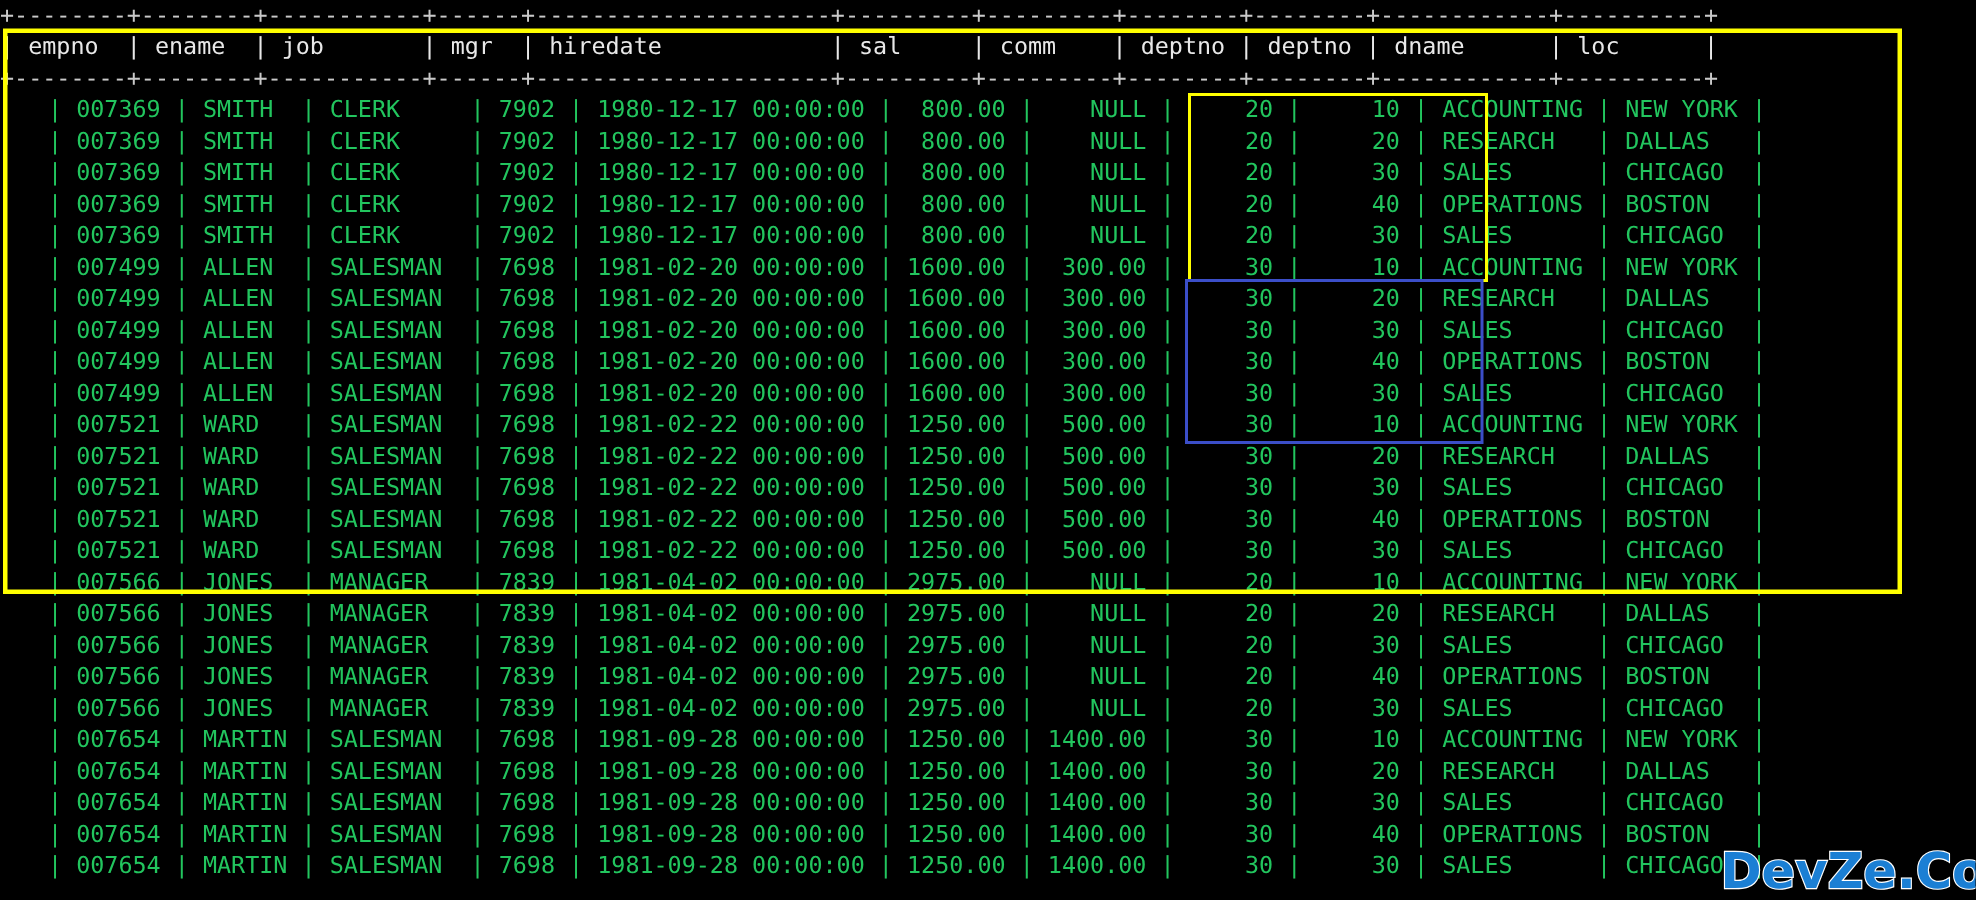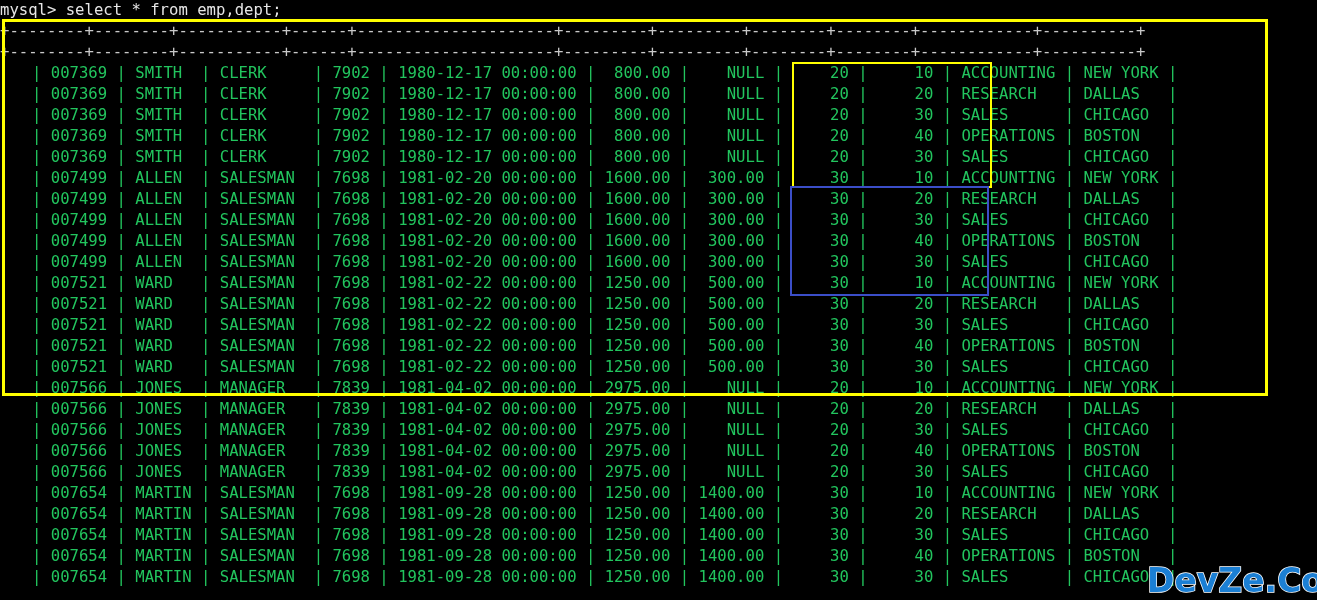--- a/index.html
+++ b/index.html
@@ -85,22 +85,22 @@
     line-height:34px;
     white-space:nowrap;
   }
 </style>
 </head>
 <body>
 
 <div id="screen">
 
   <div id="term">
-      <div class="line prompt-line">mysql&gt; select * from emp,dept;</div>
       <div class="line sep">+--------+--------+-----------+------+---------------------+---------+---------+--------+--------+------------+----------+</div>
+      <div class="line hdr">| empno  | ename  | job       | mgr  | hiredate            | sal     | comm    | deptno | deptno | dname      | loc      |</div>
       <div class="line sep">+--------+--------+-----------+------+---------------------+---------+---------+--------+--------+------------+----------+</div>
       <div class="line data">| 007369 | SMITH  | CLERK     | 7902 | 1980-12-17 00:00:00 |  800.00 |    NULL |     20 |     10 | ACCOUNTING | NEW YORK |</div>
       <div class="line data">| 007369 | SMITH  | CLERK     | 7902 | 1980-12-17 00:00:00 |  800.00 |    NULL |     20 |     20 | RESEARCH   | DALLAS   |</div>
       <div class="line data">| 007369 | SMITH  | CLERK     | 7902 | 1980-12-17 00:00:00 |  800.00 |    NULL |     20 |     30 | SALES      | CHICAGO  |</div>
       <div class="line data">| 007369 | SMITH  | CLERK     | 7902 | 1980-12-17 00:00:00 |  800.00 |    NULL |     20 |     40 | OPERATIONS | BOSTON   |</div>
       <div class="line data">| 007369 | SMITH  | CLERK     | 7902 | 1980-12-17 00:00:00 |  800.00 |    NULL |     20 |     30 | SALES      | CHICAGO  |</div>
       <div class="line data">| 007499 | ALLEN  | SALESMAN  | 7698 | 1981-02-20 00:00:00 | 1600.00 |  300.00 |     30 |     10 | ACCOUNTING | NEW YORK |</div>
       <div class="line data">| 007499 | ALLEN  | SALESMAN  | 7698 | 1981-02-20 00:00:00 | 1600.00 |  300.00 |     30 |     20 | RESEARCH   | DALLAS   |</div>
       <div class="line data">| 007499 | ALLEN  | SALESMAN  | 7698 | 1981-02-20 00:00:00 | 1600.00 |  300.00 |     30 |     30 | SALES      | CHICAGO  |</div>
       <div class="line data">| 007499 | ALLEN  | SALESMAN  | 7698 | 1981-02-20 00:00:00 | 1600.00 |  300.00 |     30 |     40 | OPERATIONS | BOSTON   |</div>

